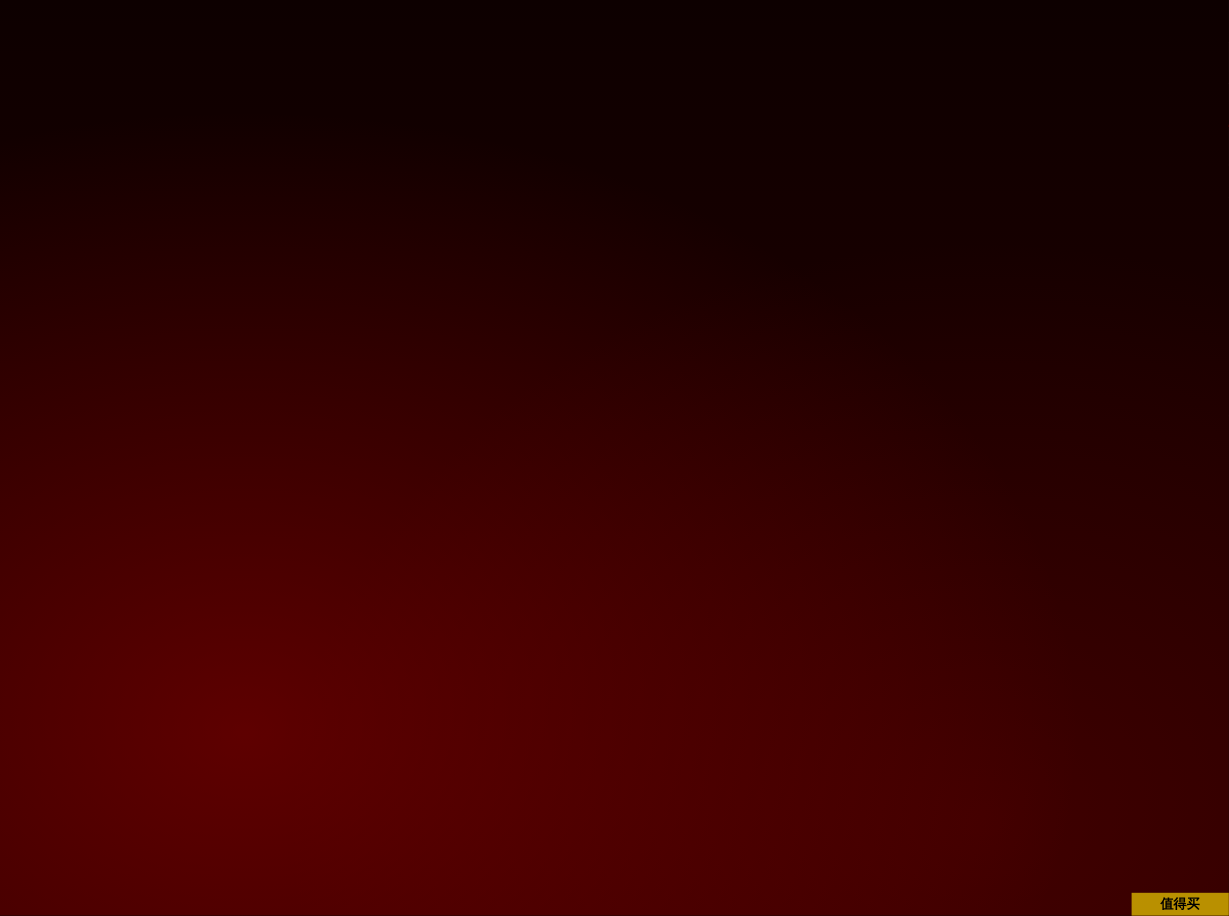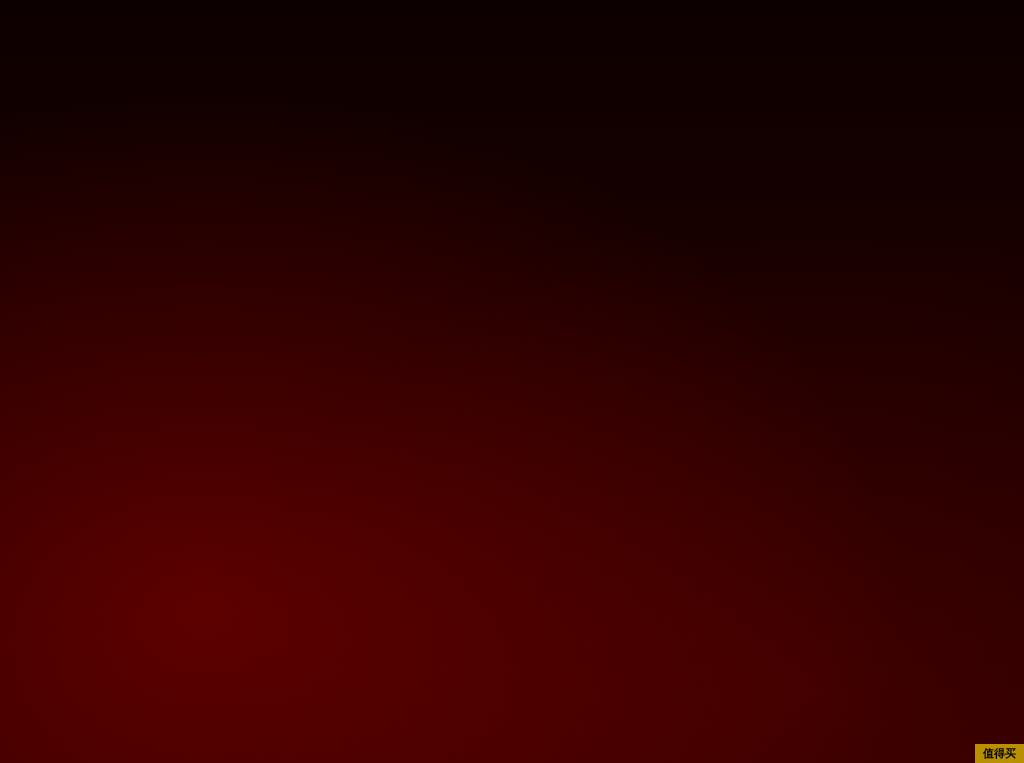--- a/index.html
+++ b/index.html
@@ -418,21 +418,21 @@
     }
 
     .watermark {
       position: absolute;
       bottom: 0;
       right: 0;
       background: rgba(200,160,0,0.9);
       color: #000;
       font-size: 11px;
       font-weight: bold;
-      padding: 2px 8px;
+      padding: 2px 24px;
       z-index: 100;
     }
   </style>
 </head>
 <body>
 
 <div class="main-container">
   <div class="bg-overlay"></div>
 
   <div class="header">

